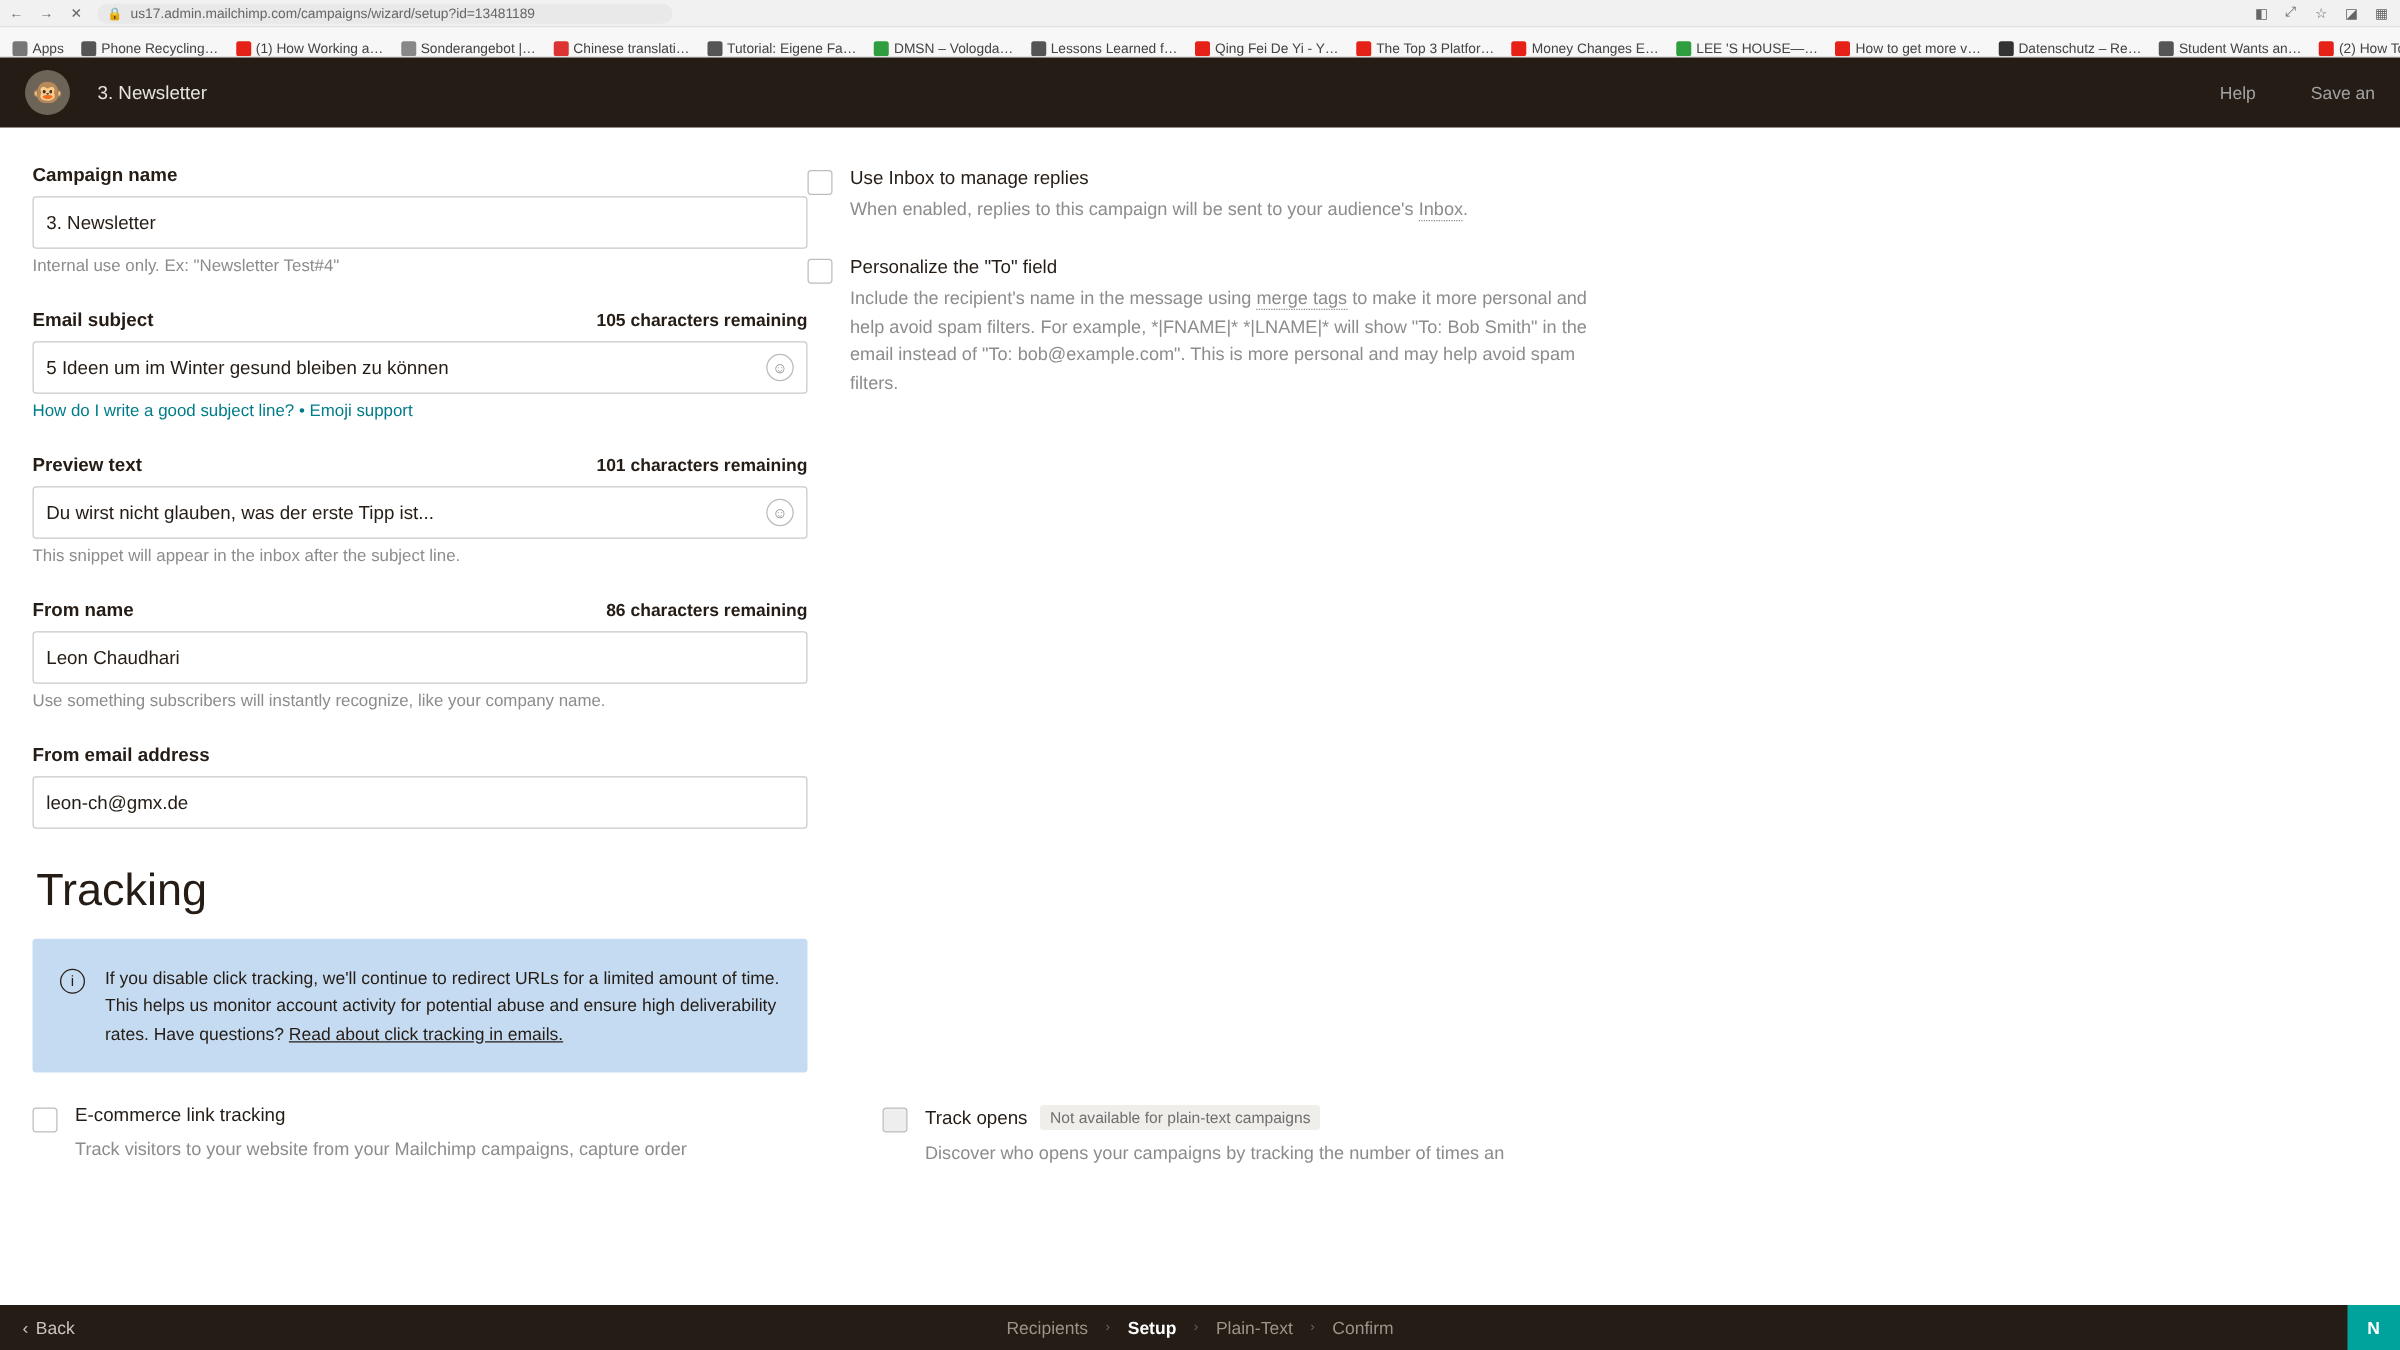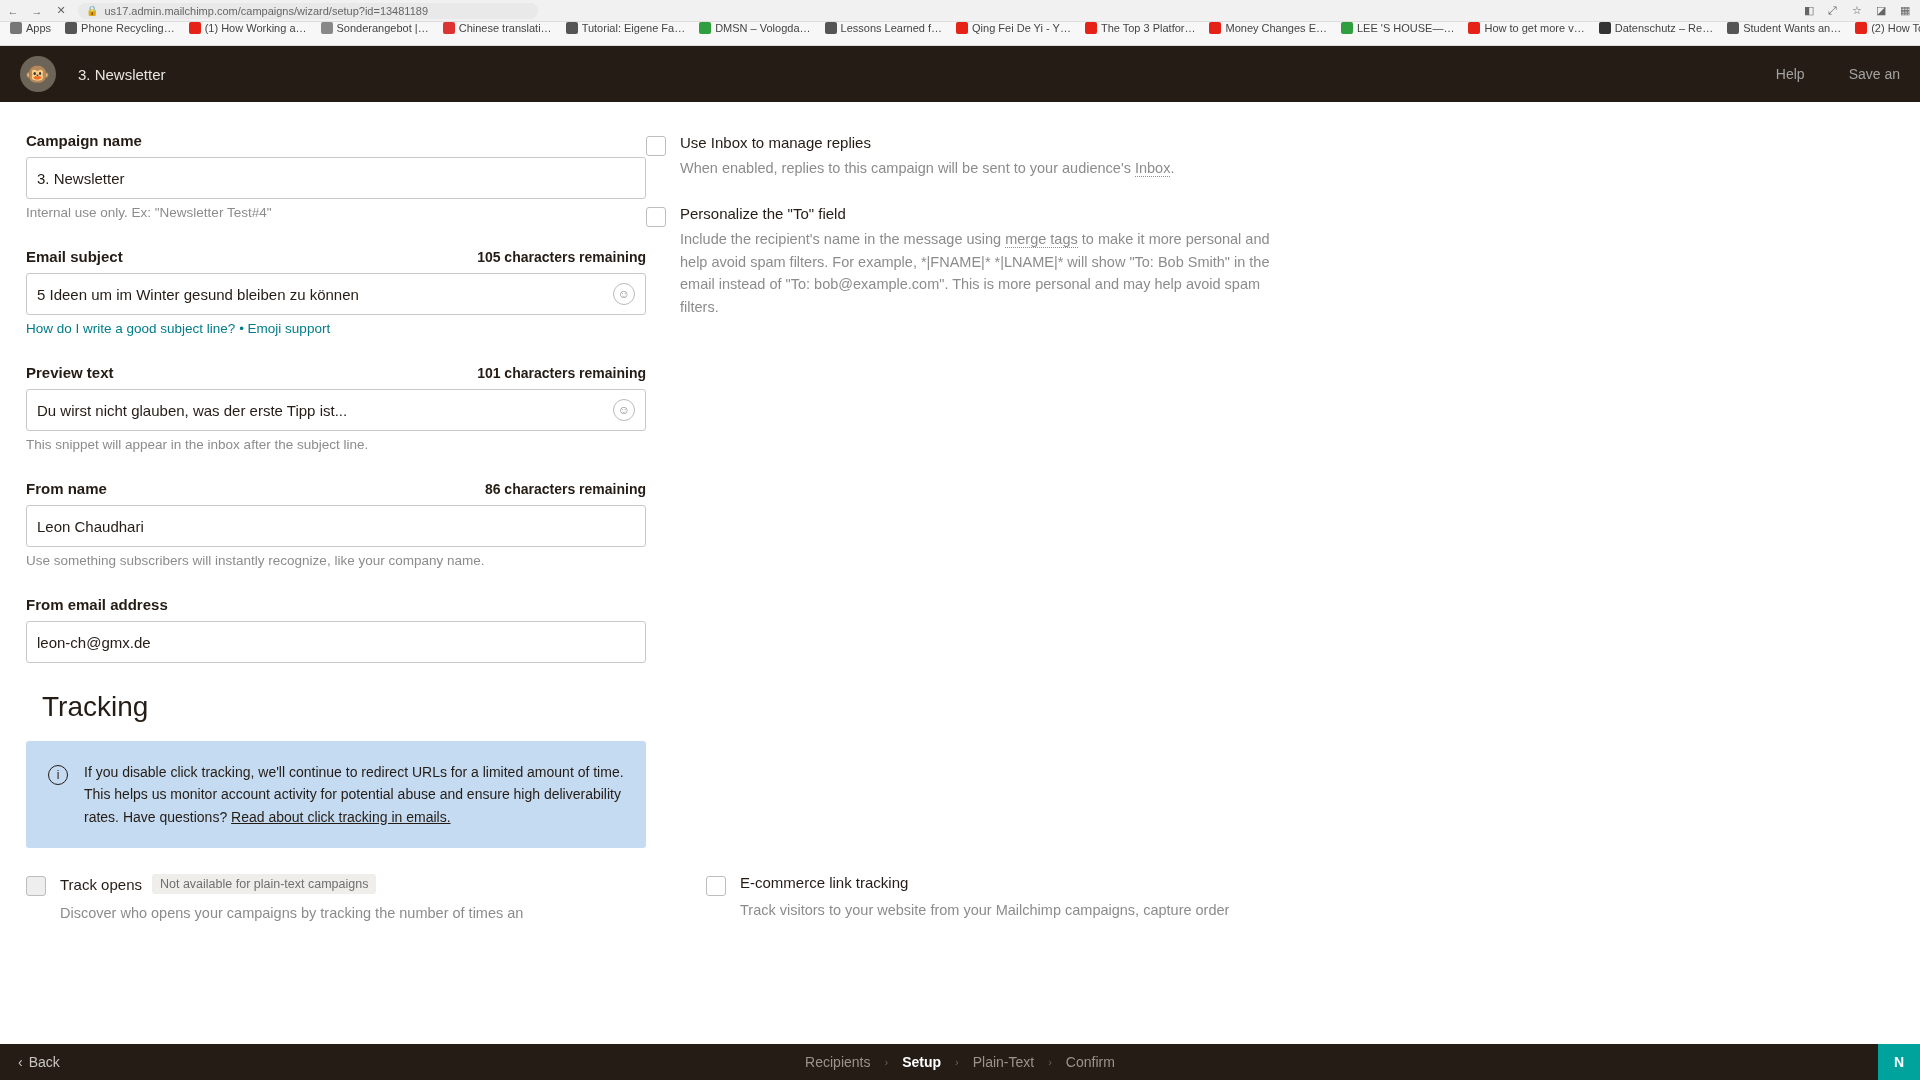--- a/index.html
+++ b/index.html
@@ -6,21 +6,21 @@
   body { width:1920px; height:1080px; overflow:hidden; background:#fff; color:#241c15; }
 
   
   .chrome-bar { height:22px; background:#f1f1f1; display:flex; align-items:center; padding:0 6px; gap:10px; font-size:11px; color:#555; border-bottom:1px solid #ddd; }
   .chrome-bar .nav-arrow { width:14px; text-align:center; color:#666; }
   .chrome-bar .url-box { flex:0 0 auto; width:460px; height:16px; background:#e9e9e9; border-radius:8px; display:flex; align-items:center; padding:0 8px; gap:6px; color:#666; }
   .chrome-bar .url-box .lock { font-size:10px; }
   .chrome-bar .spacer { flex:1; }
   .chrome-bar .cicon { width:14px; height:14px; color:#666; }
 
-  .bm-bar { height:24px; background:#f7f7f7; border-bottom:1px solid #ddd; display:flex; align-items:flex-start; padding:0 10px; gap:14px; font-size:11px; color:#444; overflow:hidden; white-space:nowrap; }
+  .bm-bar { height:24px; background:#f7f7f7; border-bottom:1px solid #ddd; display:flex; align-items:flex-end; padding:0 10px; gap:14px; font-size:11px; color:#444; overflow:hidden; white-space:nowrap; }
   .bm-bar .bm { display:flex; align-items:center; gap:4px; }
   .bm-bar .bm .dot { width:12px; height:12px; border-radius:2px; }
 
   
   .app-header { height:56px; background:#241c15; color:#fff; display:flex; align-items:center; padding:0 20px; gap:22px; }
   .app-header .logo { width:36px; height:36px; border-radius:50%; background:#6d6458; display:flex; align-items:center; justify-content:center; font-size:20px; }
   .app-header .title { font-size:15px; color:#e8e5e1; }
   .app-header .sp { flex:1; }
   .app-header .hlink { font-size:14px; color:#a3a3a3; margin-left:22px; }
 
@@ -43,21 +43,21 @@
   .hint-link { font-size:13.5px; color:#007c89; margin-top:6px; }
   .hint-link a { color:#007c89; text-decoration:none; }
 
   
   .opt { display:flex; gap:14px; margin-bottom:26px; }
   .opt .cb { width:20px; height:20px; border:1px solid #bdbdbd; border-radius:3px; flex:0 0 auto; margin-top:2px; background:#fff; }
   .opt .otitle { font-size:15px; font-weight:500; margin-bottom:6px; }
   .opt .odesc { font-size:14.5px; color:#8c8c8c; line-height:1.55; }
   .opt .odesc a { color:#8c8c8c; text-decoration:none; border-bottom:1px dotted #8c8c8c;text-align:right; }
 
-  h2.section-title { font-size:28px; font-weight:500; margin:28px 16px 18px; }
+  h2.section-title { font-size:36px; font-weight:500; margin:28px 3px 18px; }
 
   .info-box { background:#c5dbf2; border-radius:3px; padding:20px 22px; display:flex; gap:16px; width:620px; }
   .info-box .iicon { width:20px; height:20px; border:1.5px solid #241c15; border-radius:50%; display:flex; align-items:center; justify-content:center; font-size:12px; flex:0 0 auto; margin-top:4px; }
   .info-box .itext { font-size:14px; line-height:1.6; color:#241c15; }
   .info-box .itext a { color:#241c15; text-decoration:underline; }
 
   .track-row { display:flex; gap:60px; margin-top:26px; }
   .track-col { width:620px; }
   .track-opt { display:flex; gap:14px; }
   .track-opt .cb { width:20px; height:20px; border:1px solid #bdbdbd; border-radius:3px; flex:0 0 auto; margin-top:2px; background:#fff; }
@@ -260,38 +260,38 @@
             <span>Include the recipient's name in the message using </span><a>merge tags</a><span> to make it more personal and help avoid spam filters. For example, *|FNAME|* *|LNAME|* will show "To: Bob Smith" in the email instead of "To: bob@example.com". This is more personal and may help avoid spam filters.</span>
           </div>
         </div>
       </div>
     </div>
   </div>
 
   <div class="track-row">
     <div class="track-col">
       <div class="track-opt">
+        <div class="cb"></div>
+        <div>
+          <div class="thead">
+            <span>E-commerce link tracking</span>
+          </div>
+          <div class="tdesc">Track visitors to your website from your Mailchimp campaigns, capture order</div>
+        </div>
+      </div>
+    </div>
+    <div class="track-col">
+      <div class="track-opt">
         <div class="cb disabled"></div>
         <div>
           <div class="thead">
             <span>Track opens</span>
             <span class="badge-na">Not available for plain-text campaigns</span>
           </div>
           <div class="tdesc">Discover who opens your campaigns by tracking the number of times an</div>
-        </div>
-      </div>
-    </div>
-    <div class="track-col">
-      <div class="track-opt">
-        <div class="cb"></div>
-        <div>
-          <div class="thead">
-            <span>E-commerce link tracking</span>
-          </div>
-          <div class="tdesc">Track visitors to your website from your Mailchimp campaigns, capture order</div>
         </div>
       </div>
     </div>
   </div>
 
 </div>
 
 <div class="footer">
   <div class="back">
     <span>‹</span>

